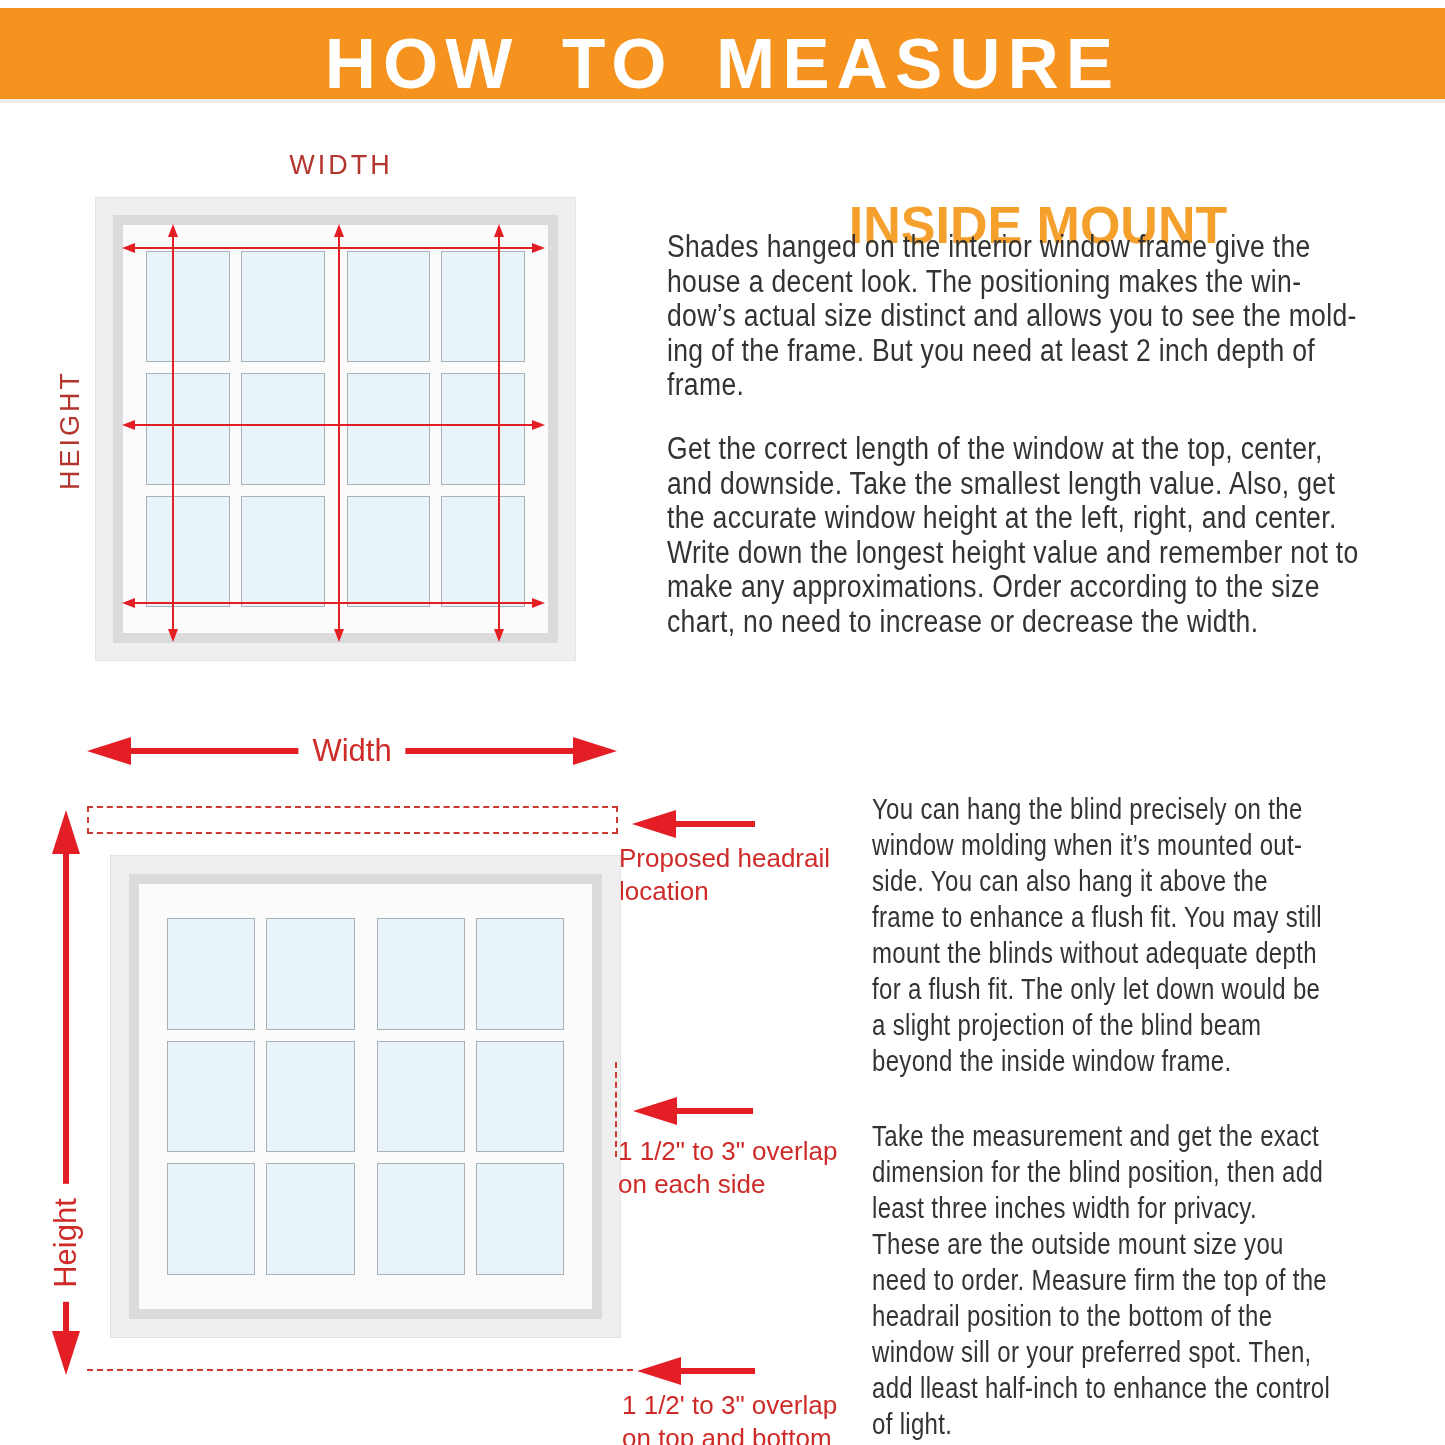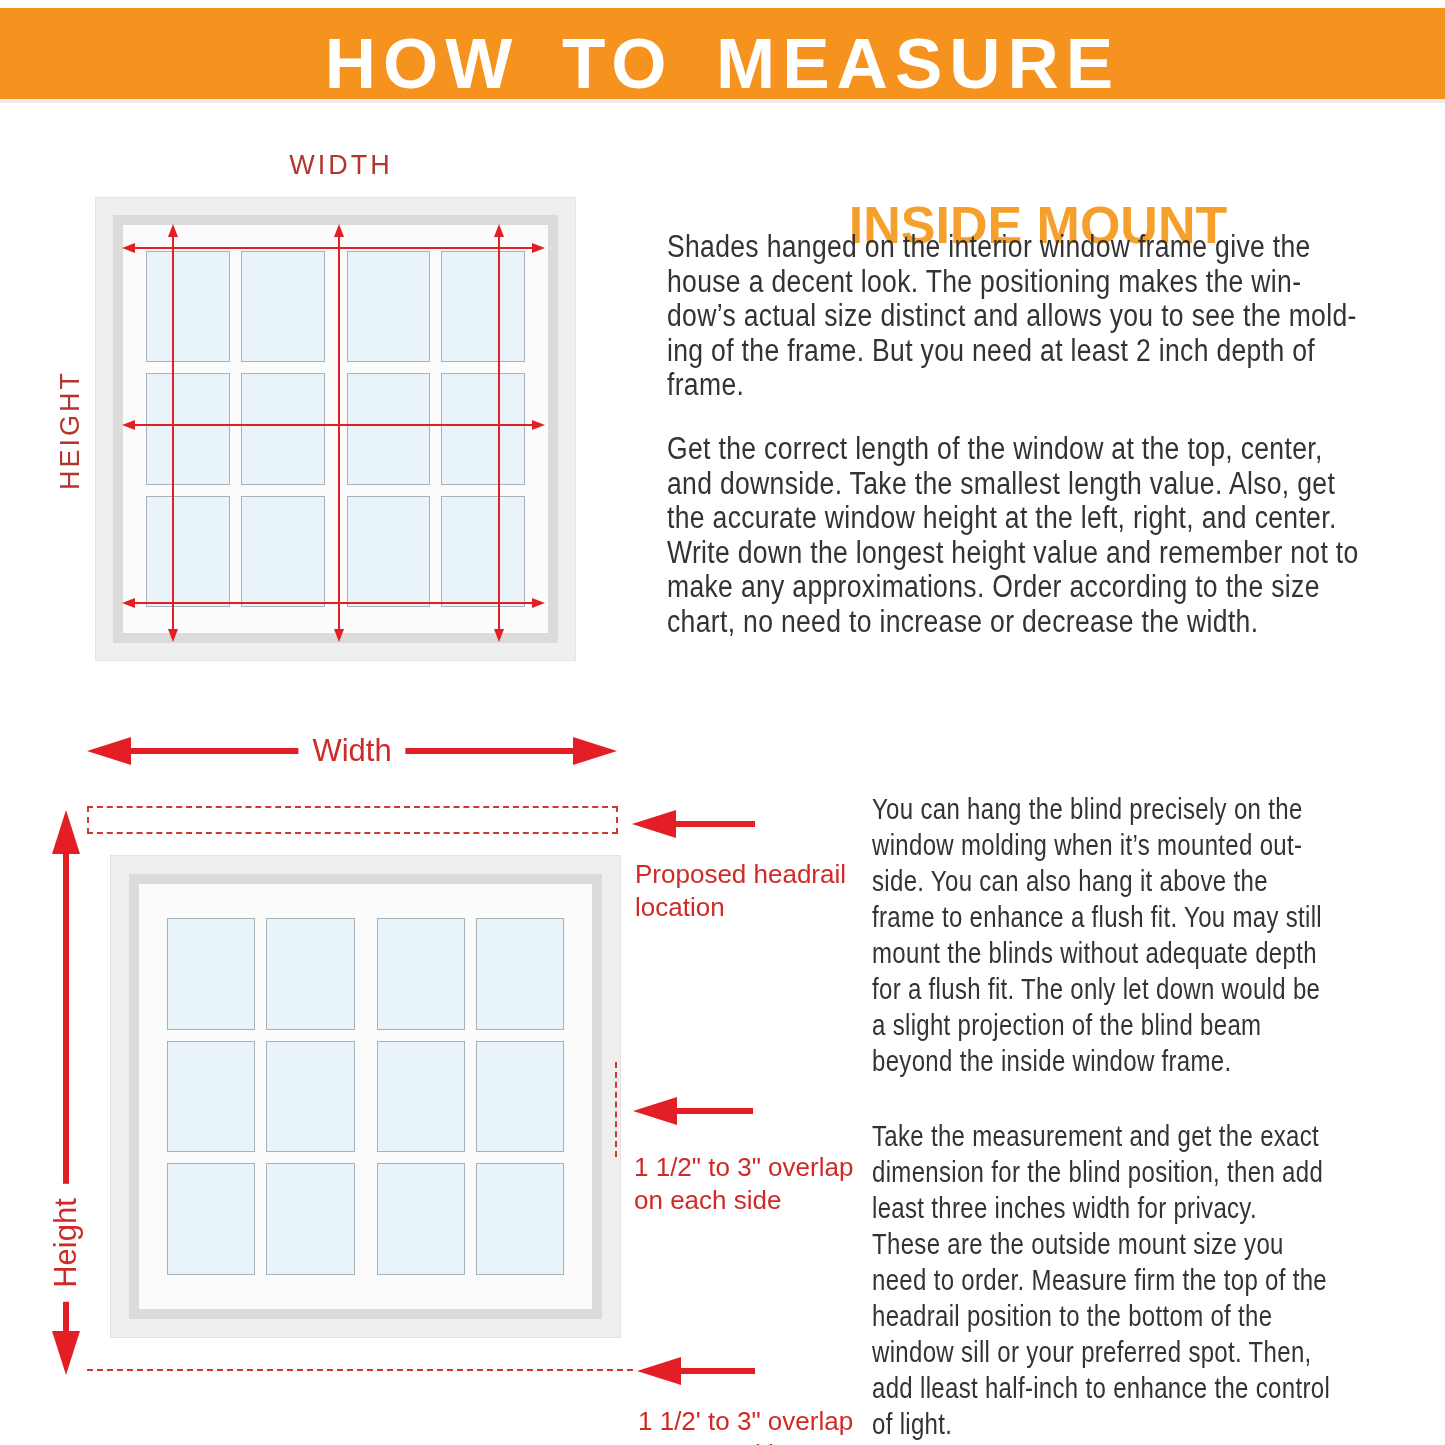--- a/index.html
+++ b/index.html
@@ -87,21 +87,21 @@
   .bottom-arrow{left:681px;top:1368px;width:74px;}
 
   
   .inline-lbl{position:absolute;background:#fff;padding:0 14px;font-size:31px;color:var(--note_red);line-height:1.1;}
   .width-lbl-bottom{left:352px;top:751px;transform:translate(-50%,-50%);}
   .height-lbl-bottom{left:66px;top:1243px;transform:translate(-50%,-50%) rotate(-90deg);}
   .headrail-rect{position:absolute;left:87px;top:806px;width:531px;height:28px;
     border:2px dashed var(--dash_red);box-sizing:border-box;}
   .side-dash{position:absolute;left:615px;top:1062px;height:95px;width:0;border-left:2px dashed var(--dash_red);}
   .bottom-dash{position:absolute;left:87px;top:1369px;width:546px;height:0;border-top:2px dashed var(--dash_red);}
-  .note{position:absolute;font-size:26px;line-height:33px;color:var(--note_red);white-space:pre-line;margin:16px;}
+  .note{position:absolute;font-size:26px;line-height:33px;color:var(--note_red);white-space:pre-line;margin:0;}
   .headrail-note{left:619px;top:842px;}
   .side-note{left:618px;top:1135px;}
   .bottom-note{left:622px;top:1389px;}
 </style>
 </head>
 <body>
 
 <div class="stage">
 
   <header class="banner">

